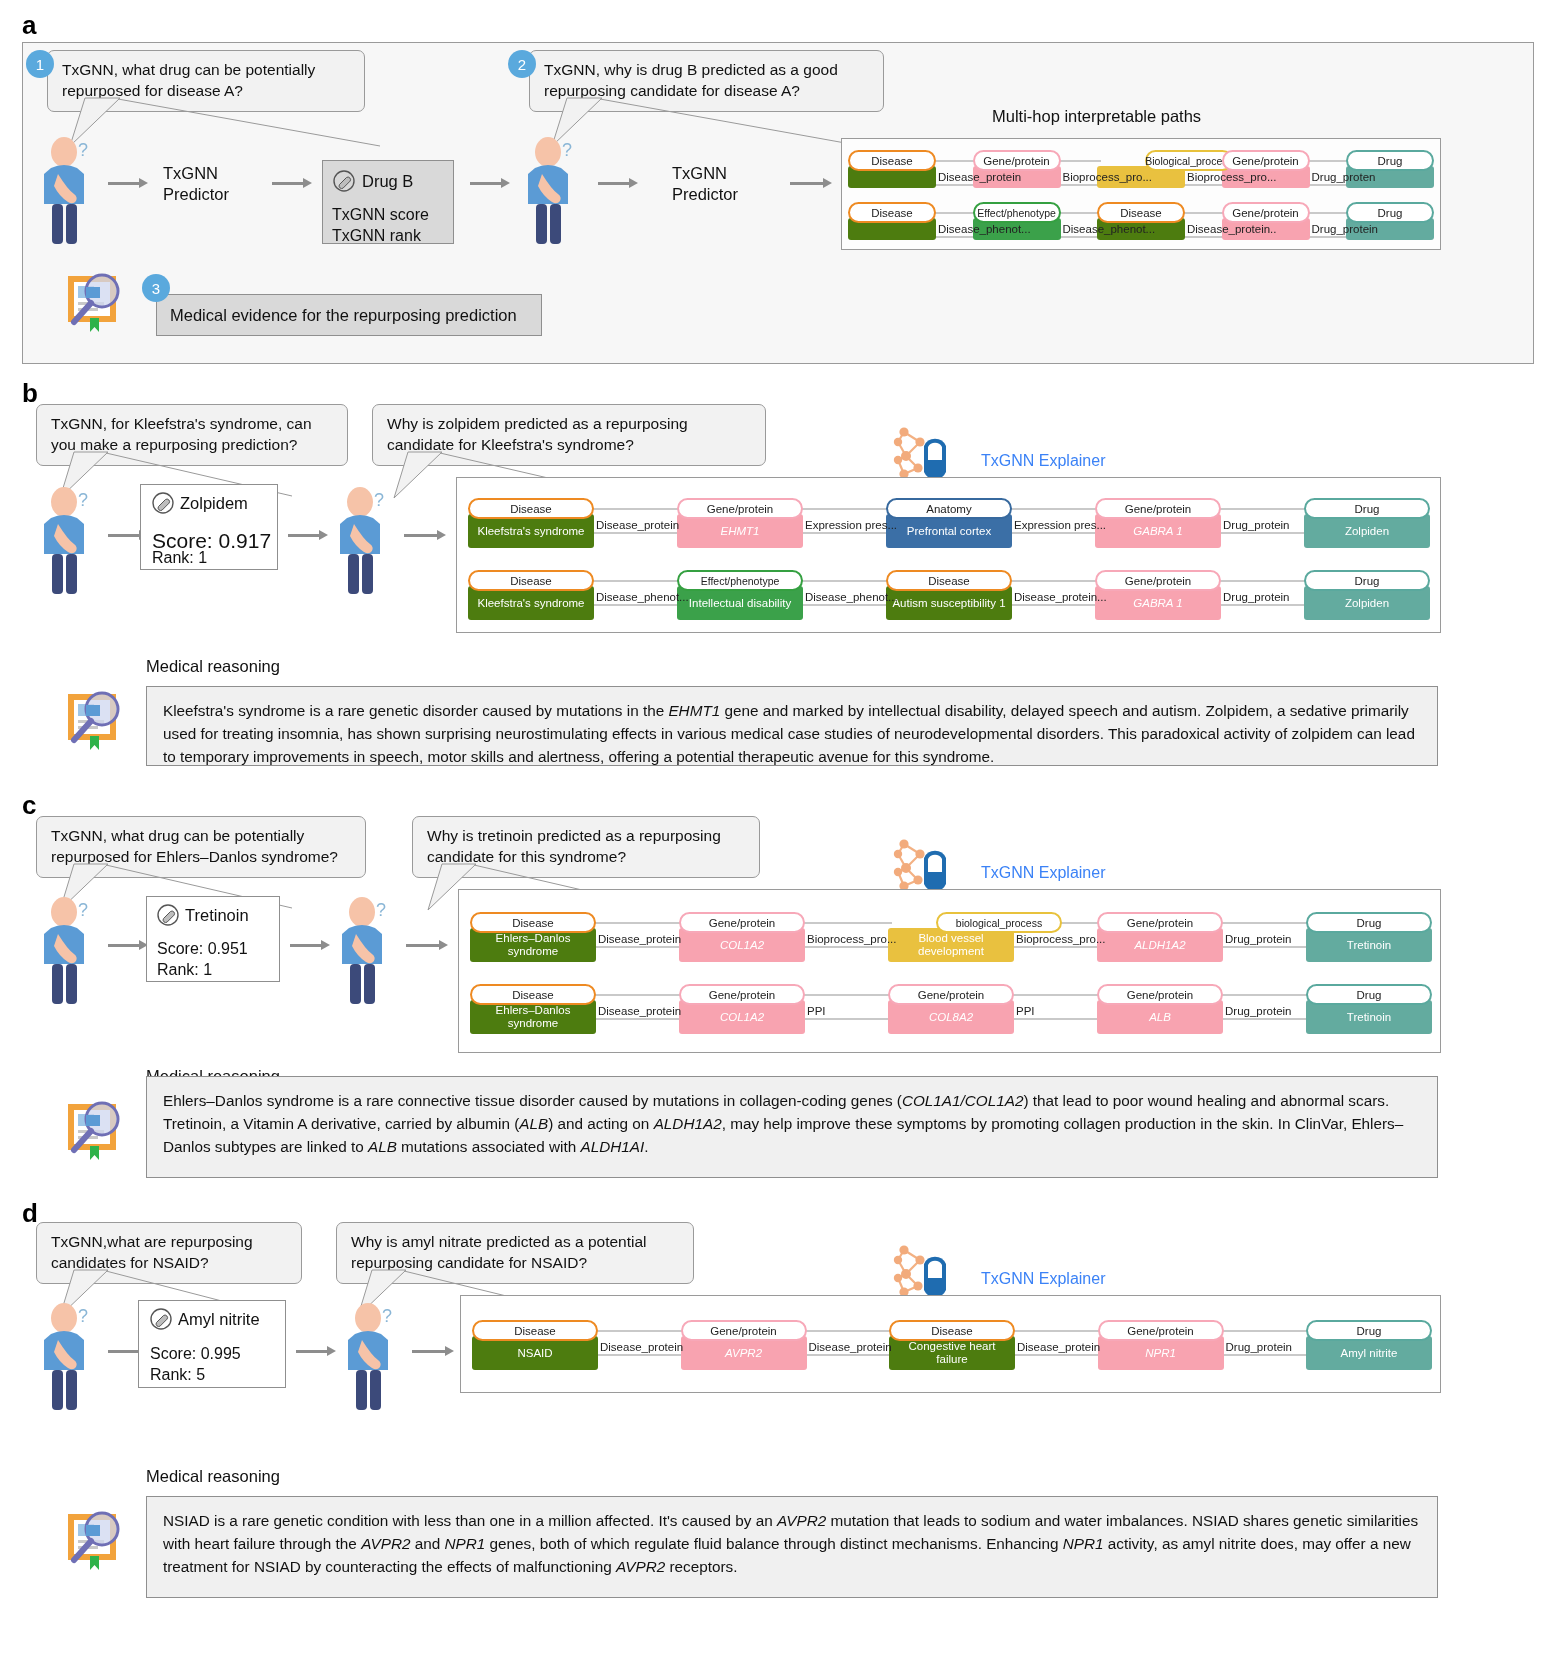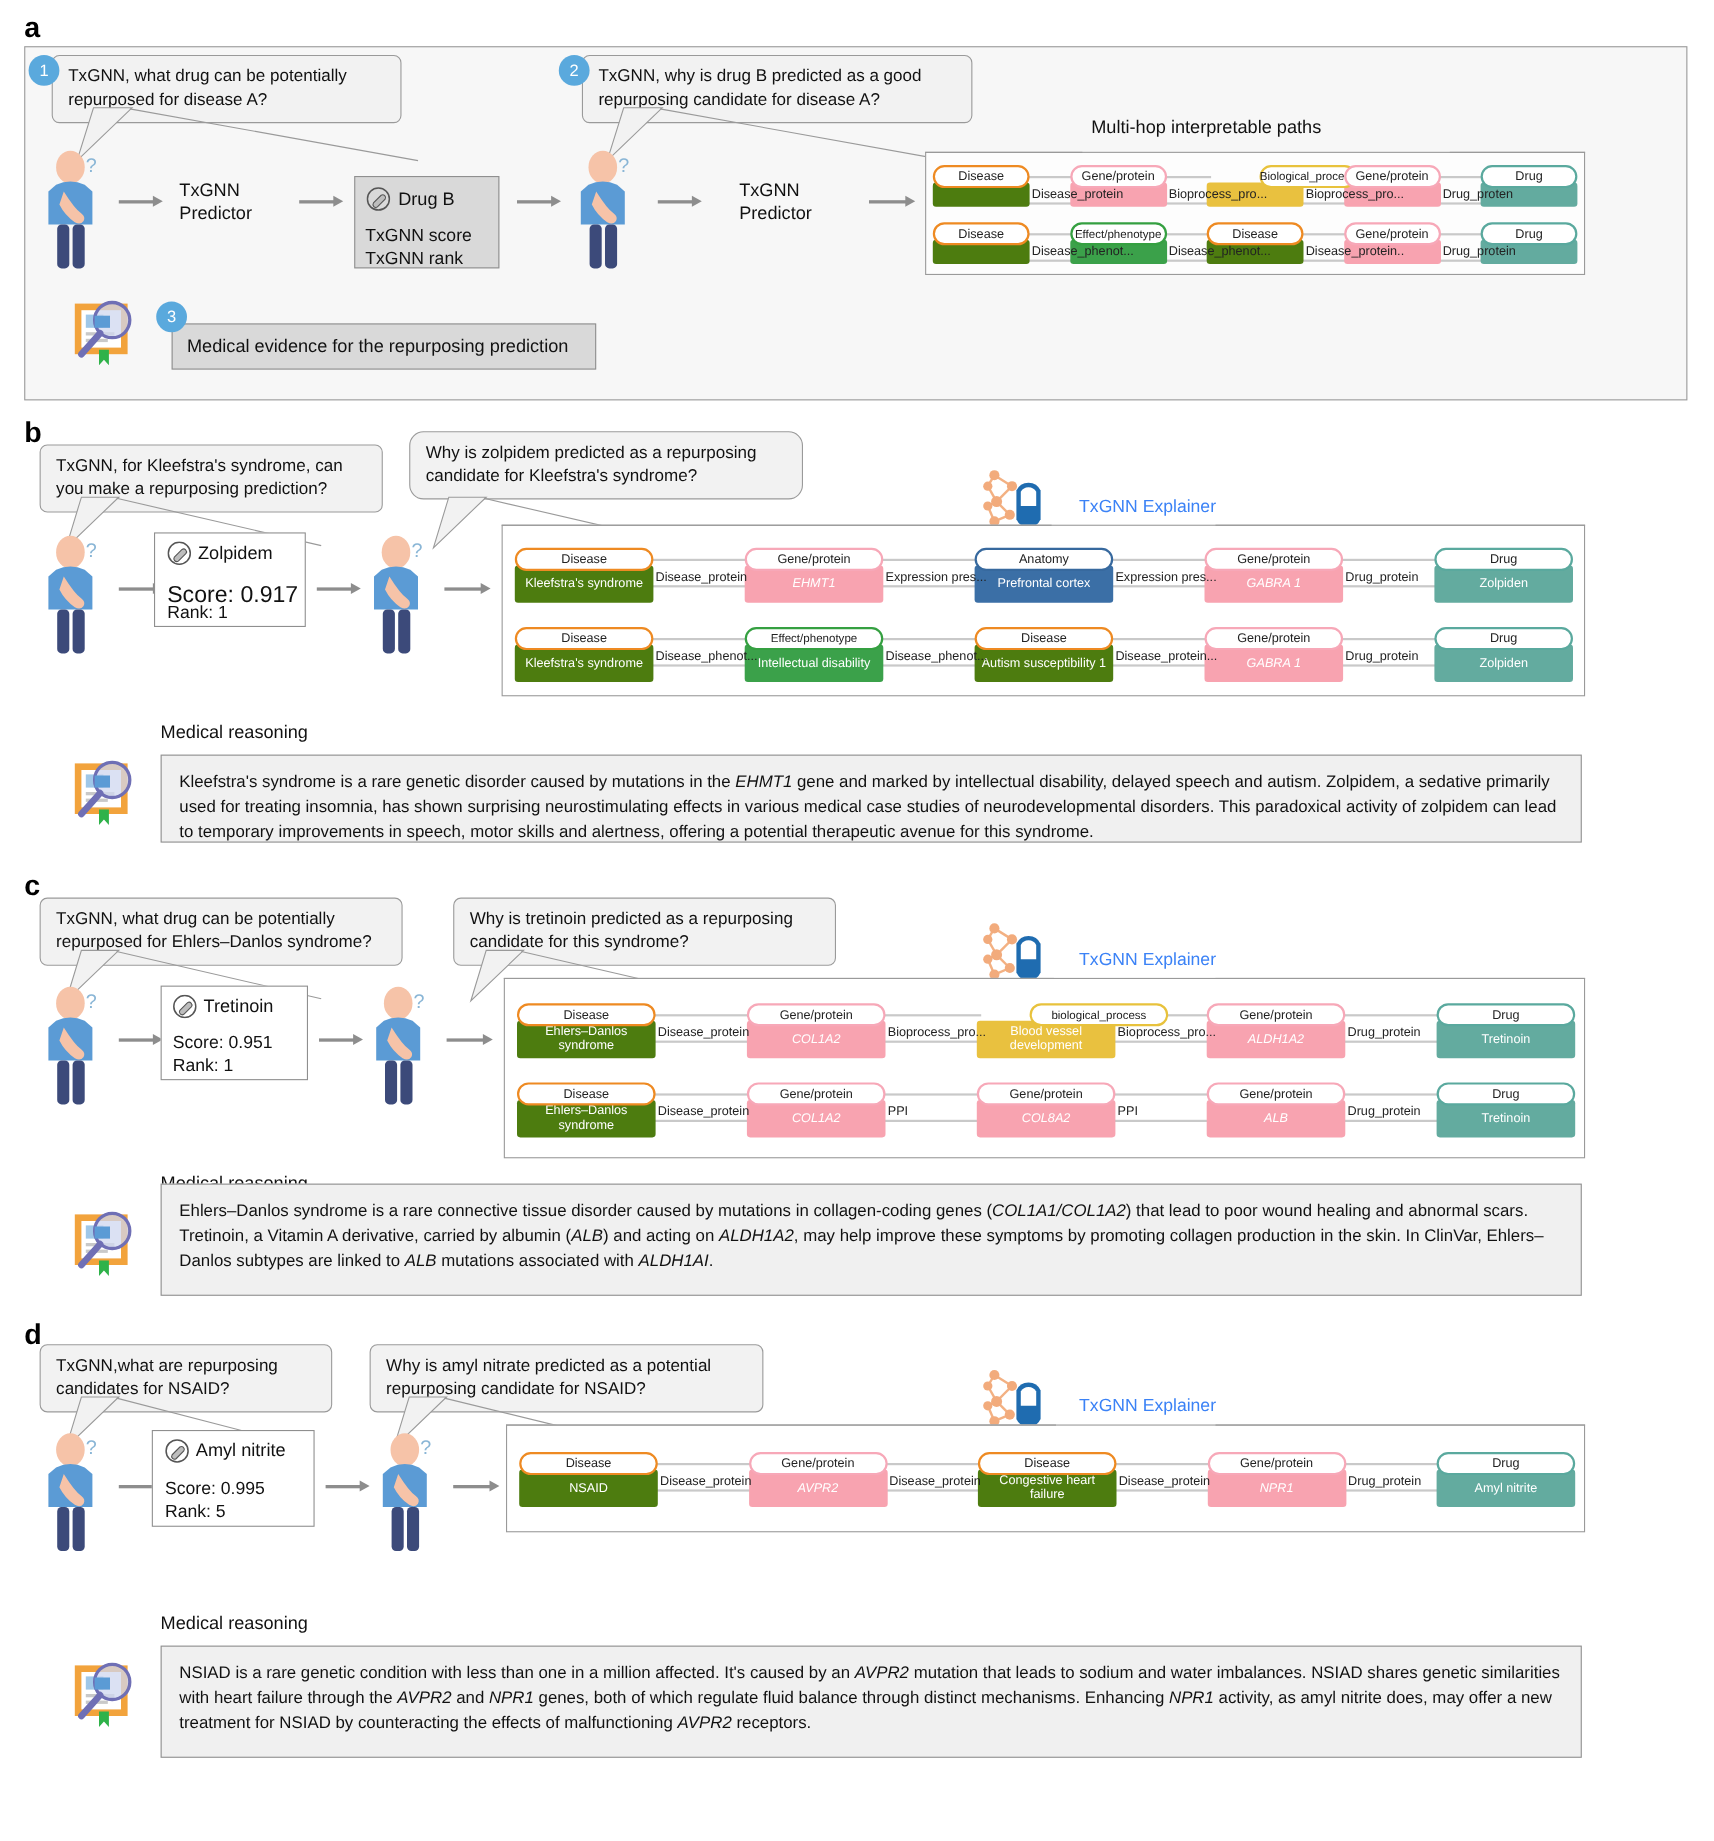--- a/index.html
+++ b/index.html
@@ -255,21 +255,21 @@
 <div class="label-txt" style="left:170px;top:305px;font-size:16.5px;">Medical evidence for the repurposing prediction</div>
 
 <div class="panel-letter" style="left:22px;top:378px;">b</div>
 
 <div class="bubble" style="left:36px;top:404px;width:312px;">TxGNN, for Kleefstra's syndrome, can you make a repurposing prediction?</div>
 <svg class="tail-svg" style="left:52px;top:452px;width:250px;height:56px;">
   <polygon points="22,0 56,0 8,46" fill="#f2f2f2" stroke="#9a9a9a" stroke-width="1"></polygon>
   <line x1="54" y1="1" x2="240" y2="44" stroke="#9a9a9a" stroke-width="1"></line>
 </svg>
 
-<div class="bubble" style="left:372px;top:392px;width:358px;border-radius:13px;">Why is zolpidem predicted as a repurposing candidate for Kleefstra's syndrome?</div>
+<div class="bubble" style="left:372px;top:404px;width:394px;">Why is zolpidem predicted as a repurposing candidate for Kleefstra's syndrome?</div>
 <svg class="tail-svg" style="left:386px;top:452px;width:250px;height:56px;">
   <polygon points="22,0 56,0 8,46" fill="#f2f2f2" stroke="#9a9a9a" stroke-width="1"></polygon>
   <line x1="54" y1="1" x2="240" y2="44" stroke="#9a9a9a" stroke-width="1"></line>
 </svg>
 
 <svg class="person" style="left:38px;top:480px;width:62px;height:115px;" viewBox="0 0 62 115">
   <text x="40" y="26" font-size="18" fill="#8ab6d6" font-family="Liberation Sans, sans-serif">?</text>
   <ellipse cx="26" cy="22" rx="13" ry="15" fill="#f6c3a8"></ellipse>
   <path d="M13 38 q13 -6 26 0 l7 6 v30 h-40 v-30 z" fill="#5b9bd5"></path>
   <path d="M20 44 q10 16 16 20 q4 3 2 7 q-3 4 -8 1 q-9 -6 -14 -16z" fill="#f6c3a8"></path>

